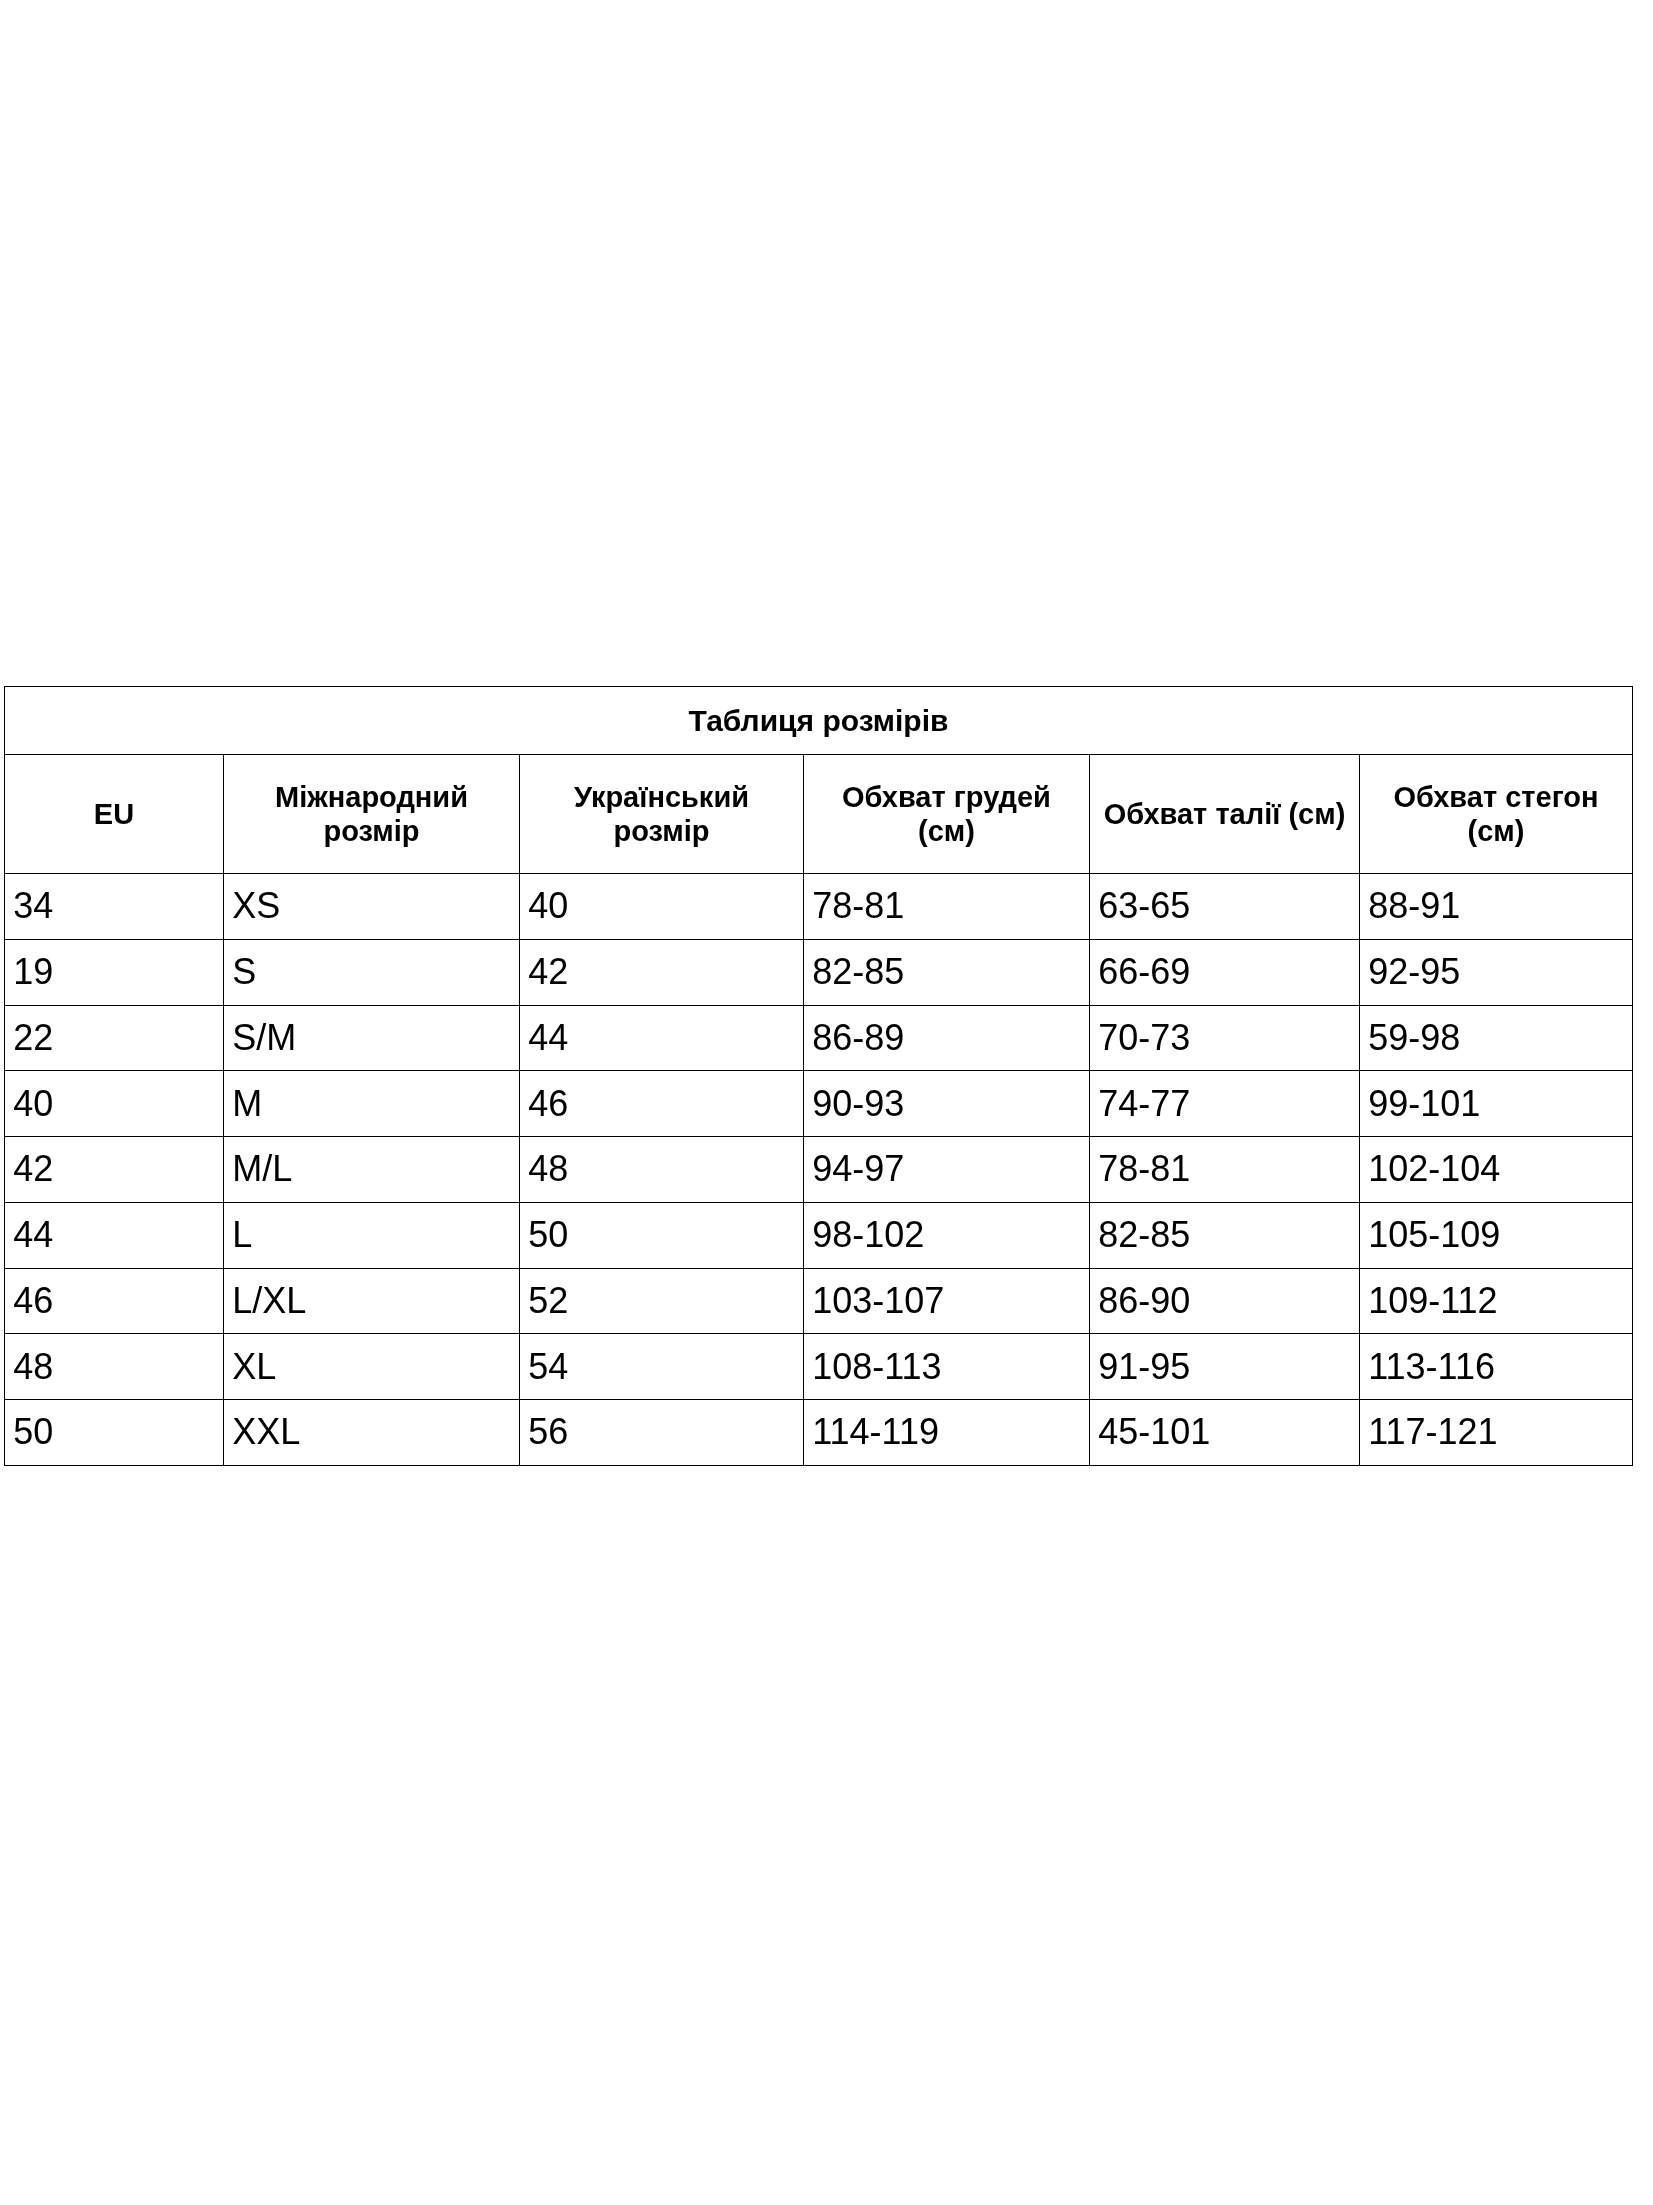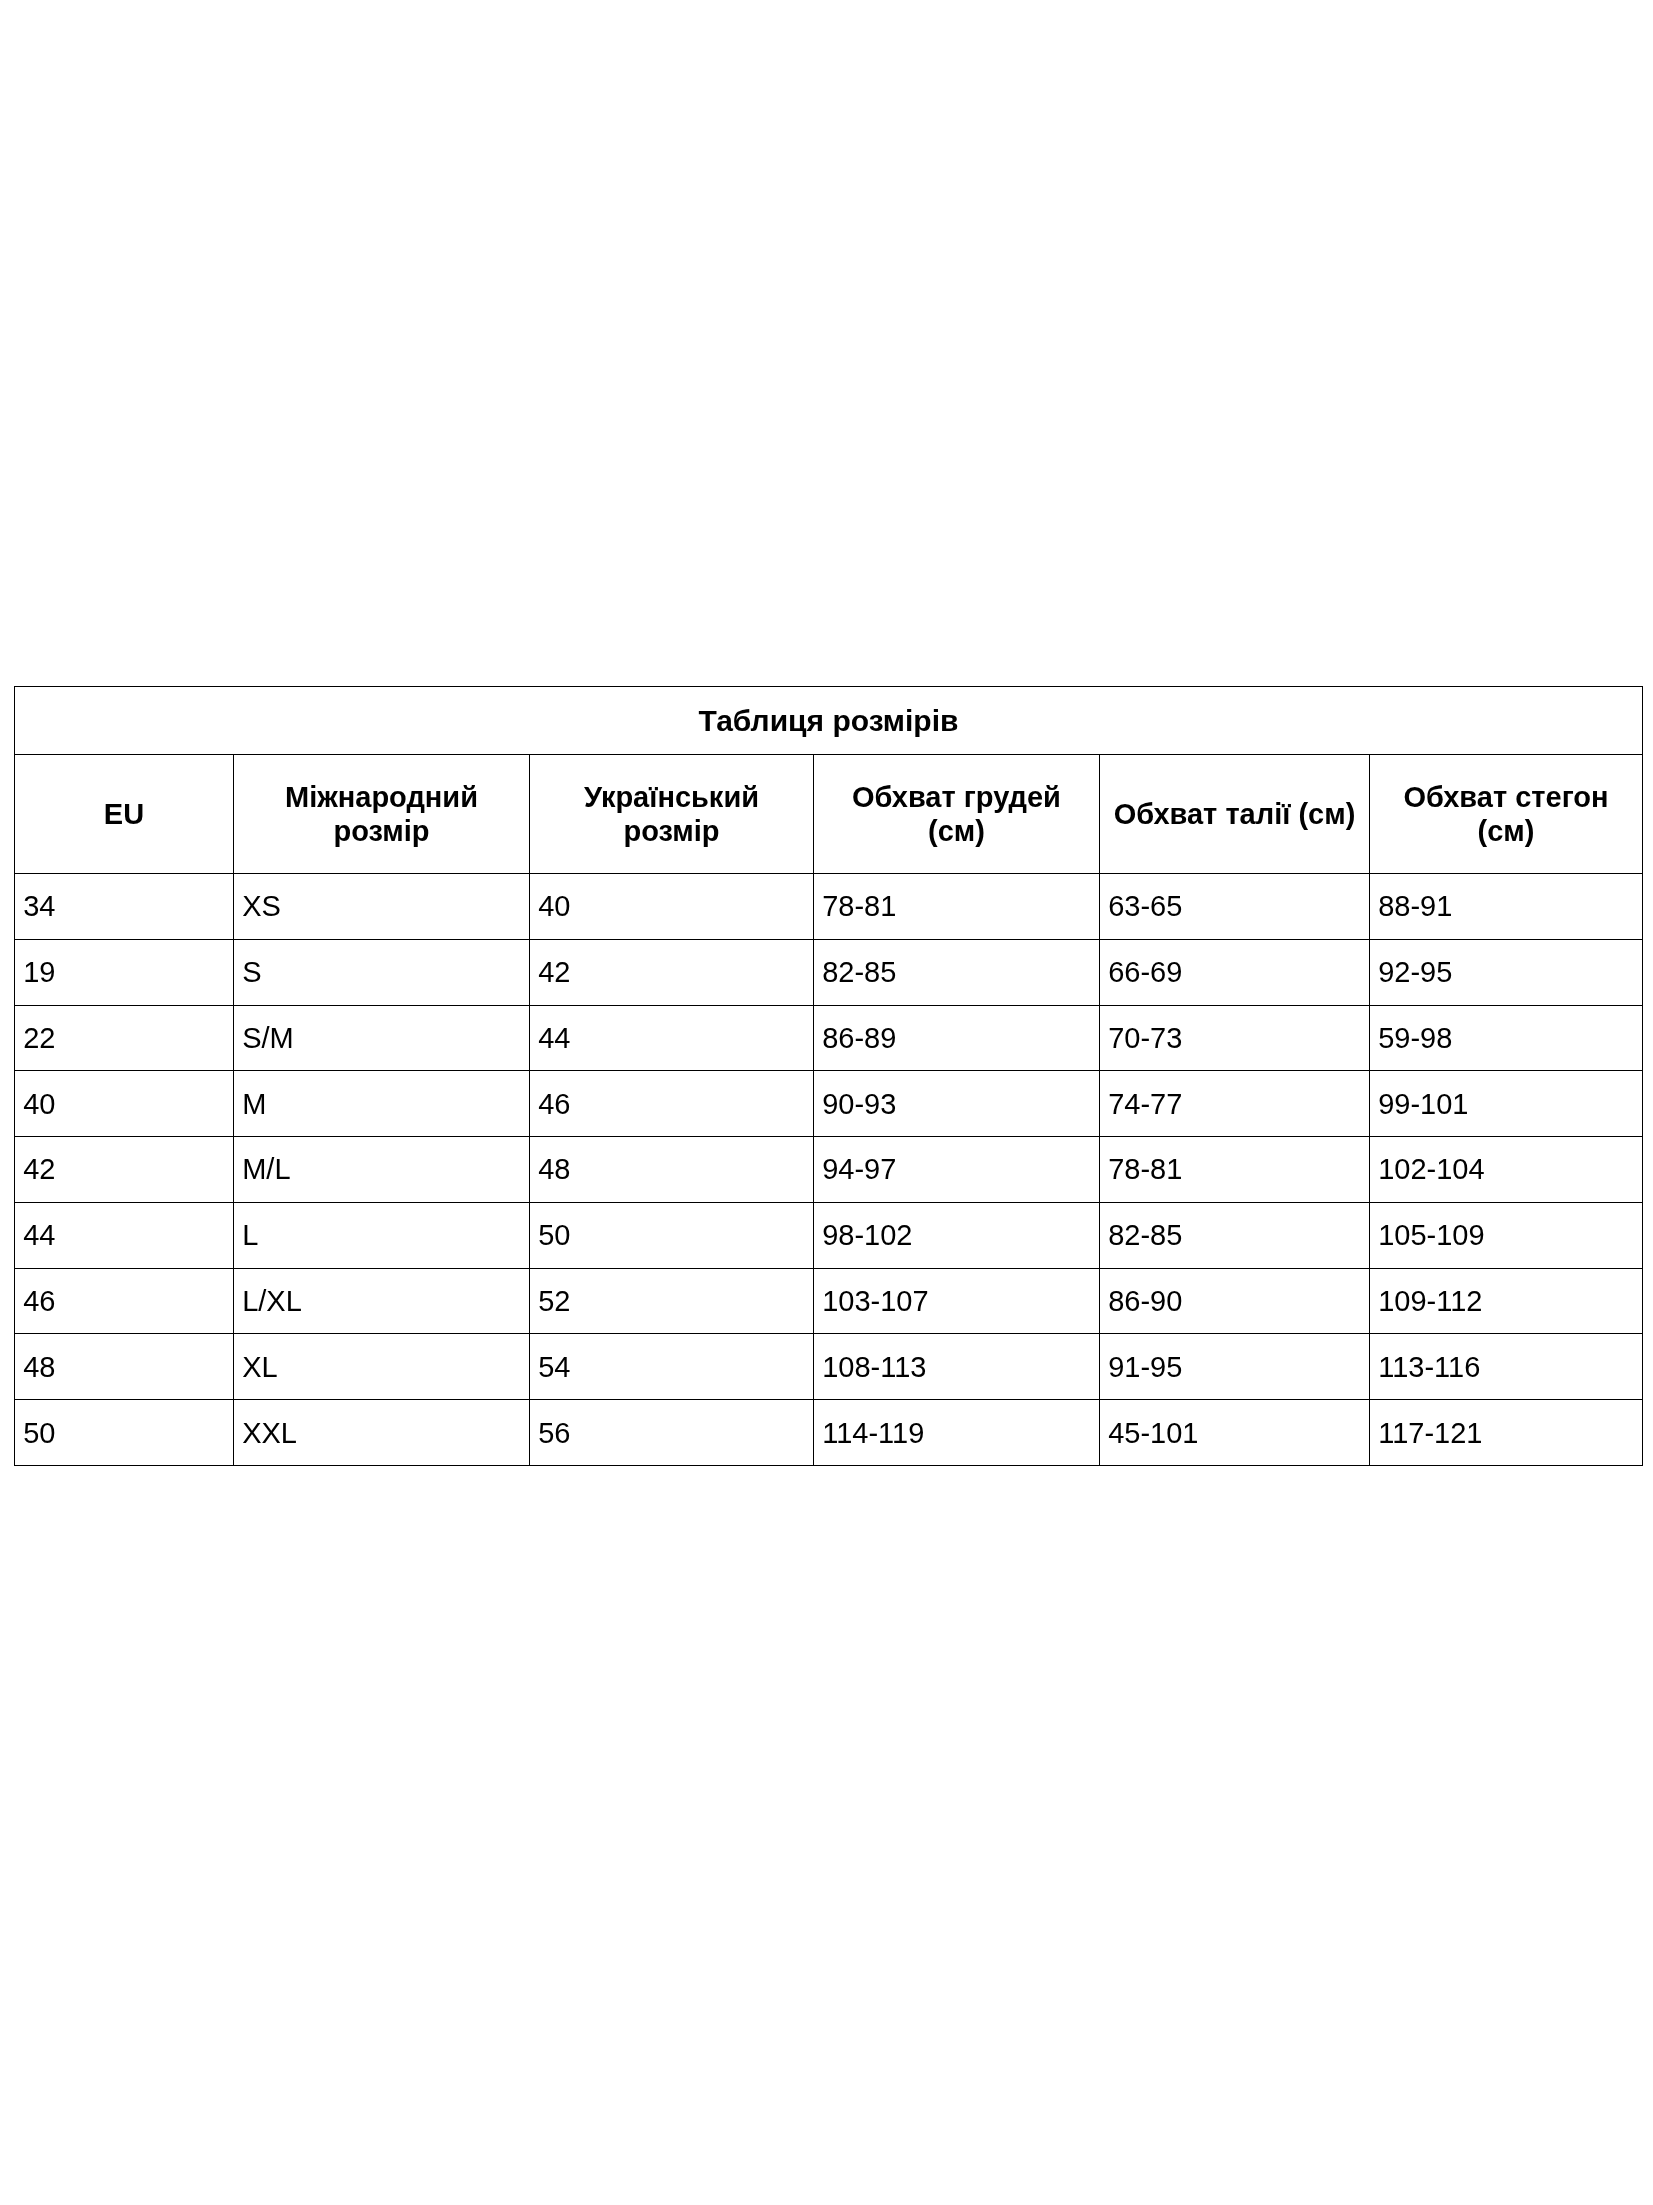--- a/index.html
+++ b/index.html
@@ -20,21 +20,21 @@
     position: absolute;
     left: 0;
     top: 0;
     width: 1654px;
     height: 2205px;
   }
 
   
   #table-wrap {
     position: absolute;
-    left: 14px;
+    left: 4px;
     top: 686px;
     width: 1391px;
   }
 
   table.size-table {
     border-collapse: collapse;
     width: 1627px;
     table-layout: fixed;
     font-size: 27px;
     line-height: 1.18;
@@ -69,21 +69,21 @@
     text-align: center;
     font-weight: bold;
     font-size: 29px;
     height: 105px;
     padding: 6.5px 9.8px;
   }
 
   
   tbody tr td {
     text-align: left;
-    font-size: 29px;
+    font-size: 36px;
     height: 55px;
     padding: 3.3px 11.4px;
     font-weight: normal;
     white-space: nowrap;
   }
 </style>
 </head>
 <body>
 
 <div id="sheet">

